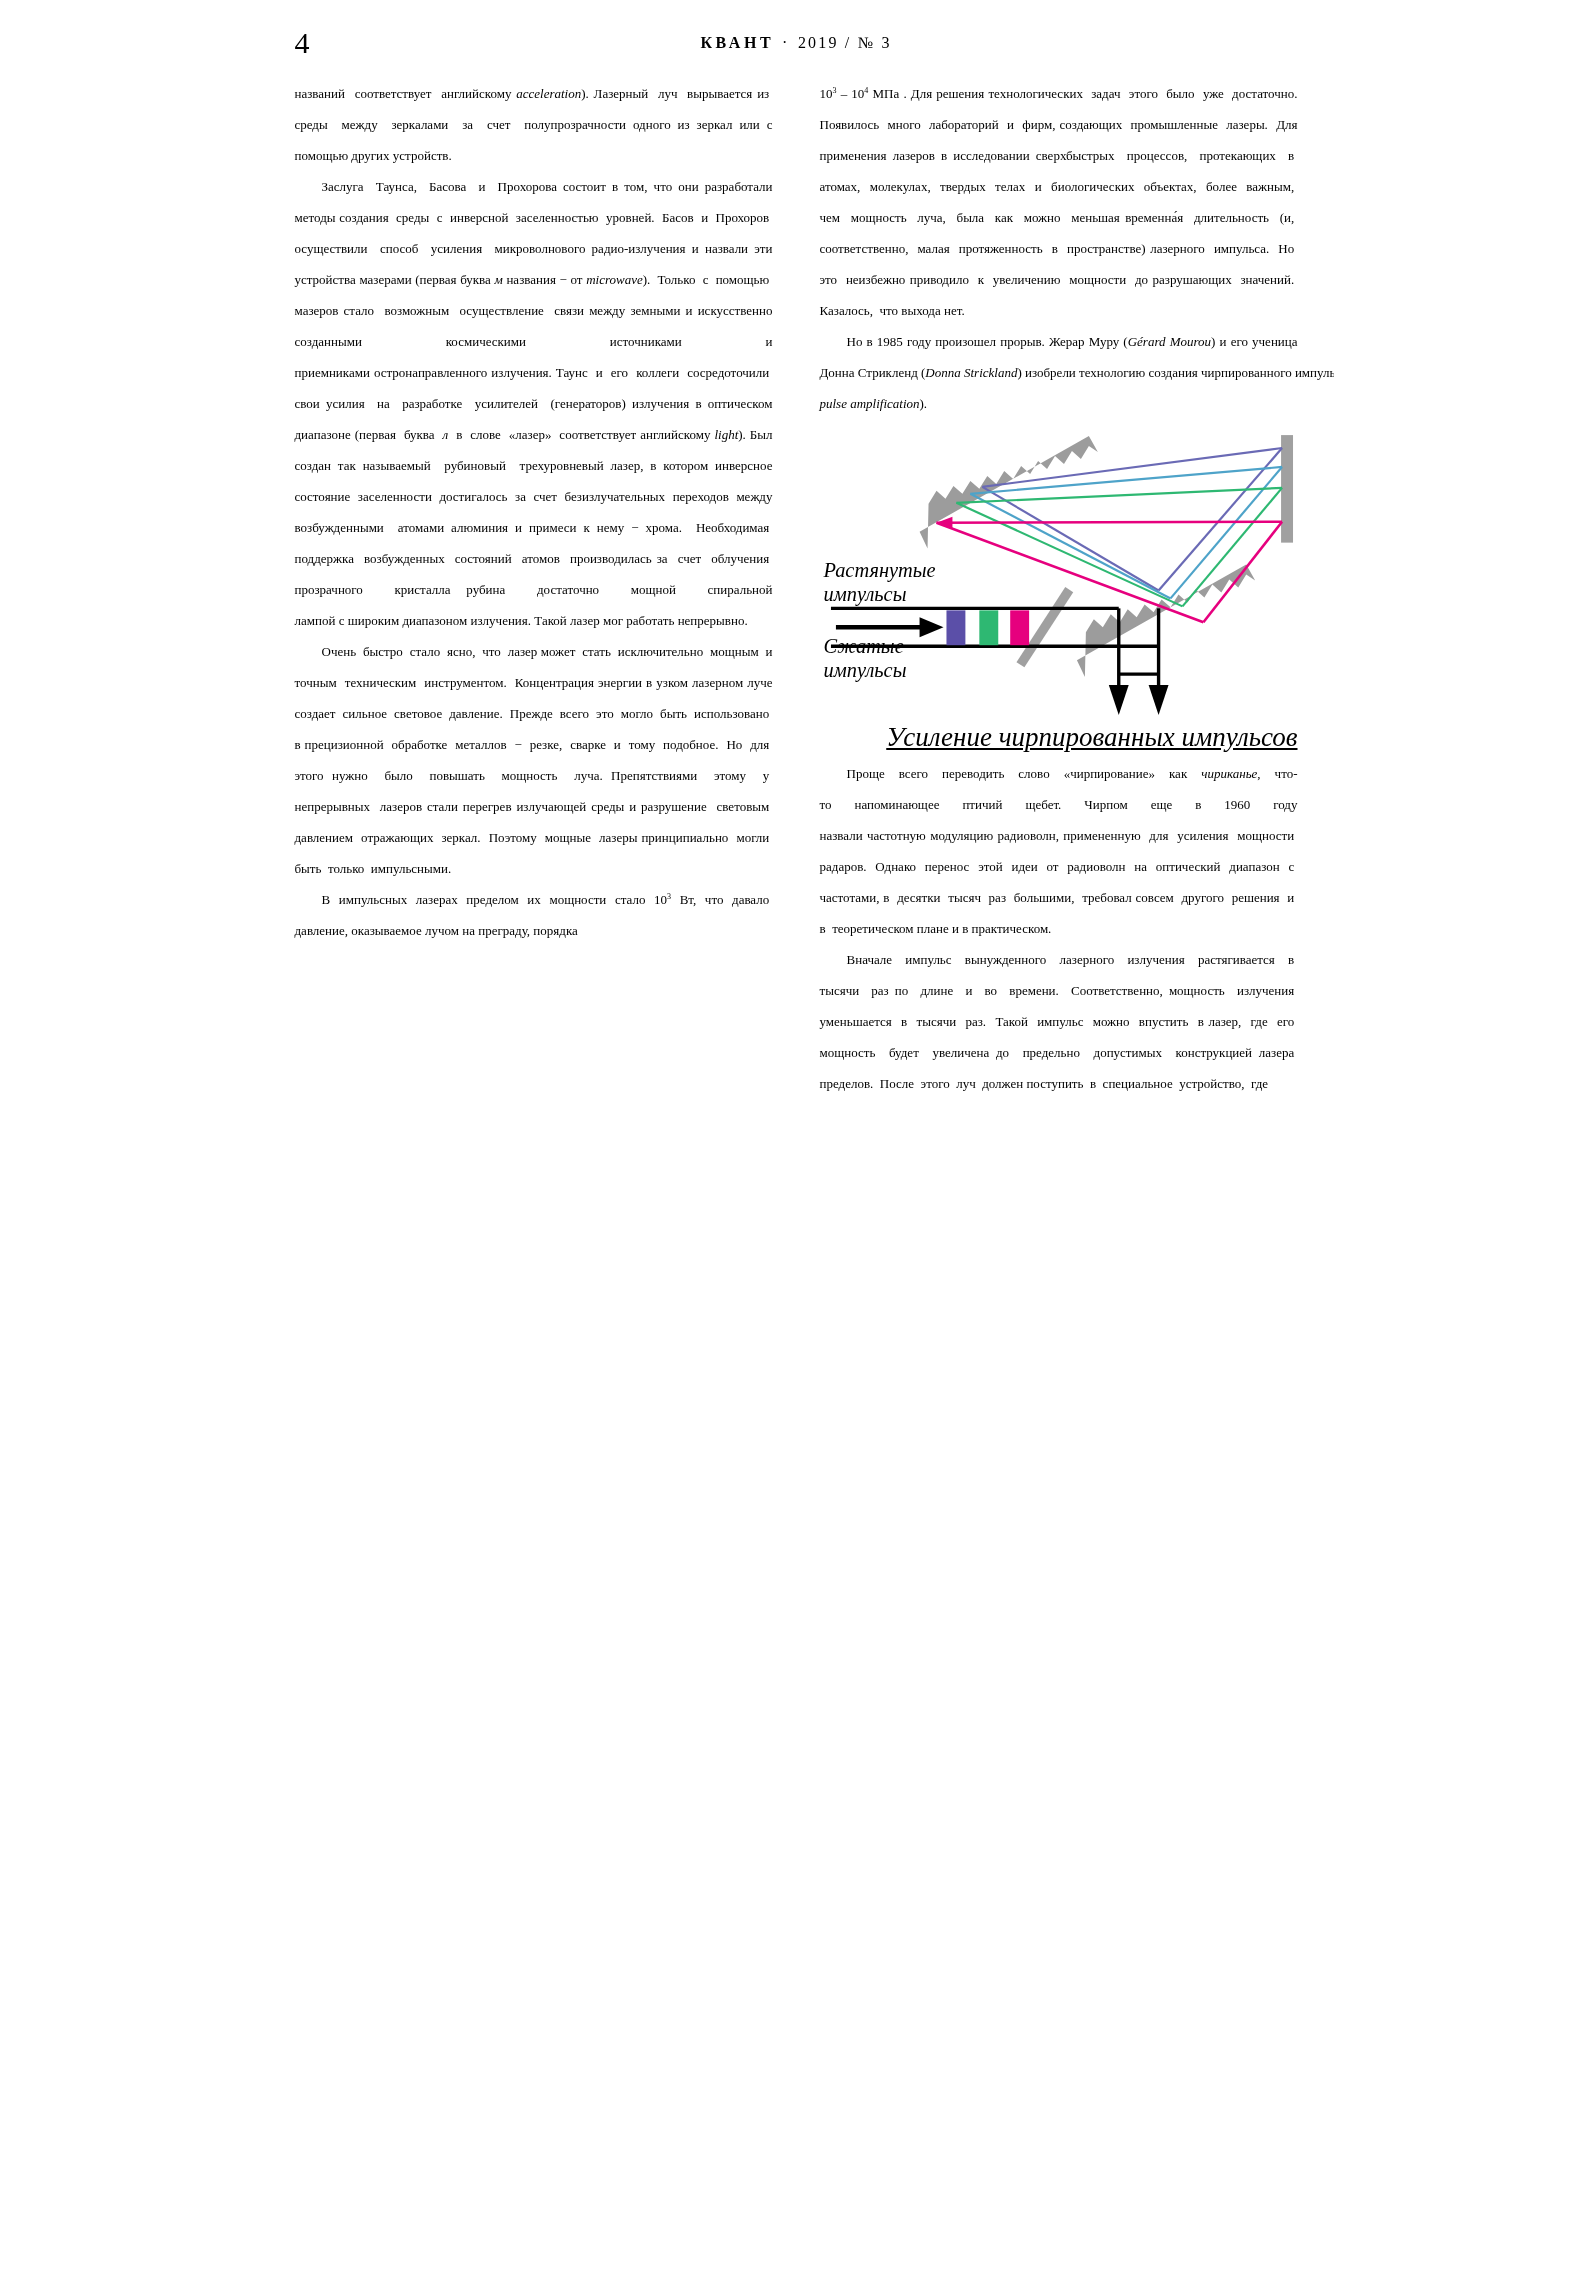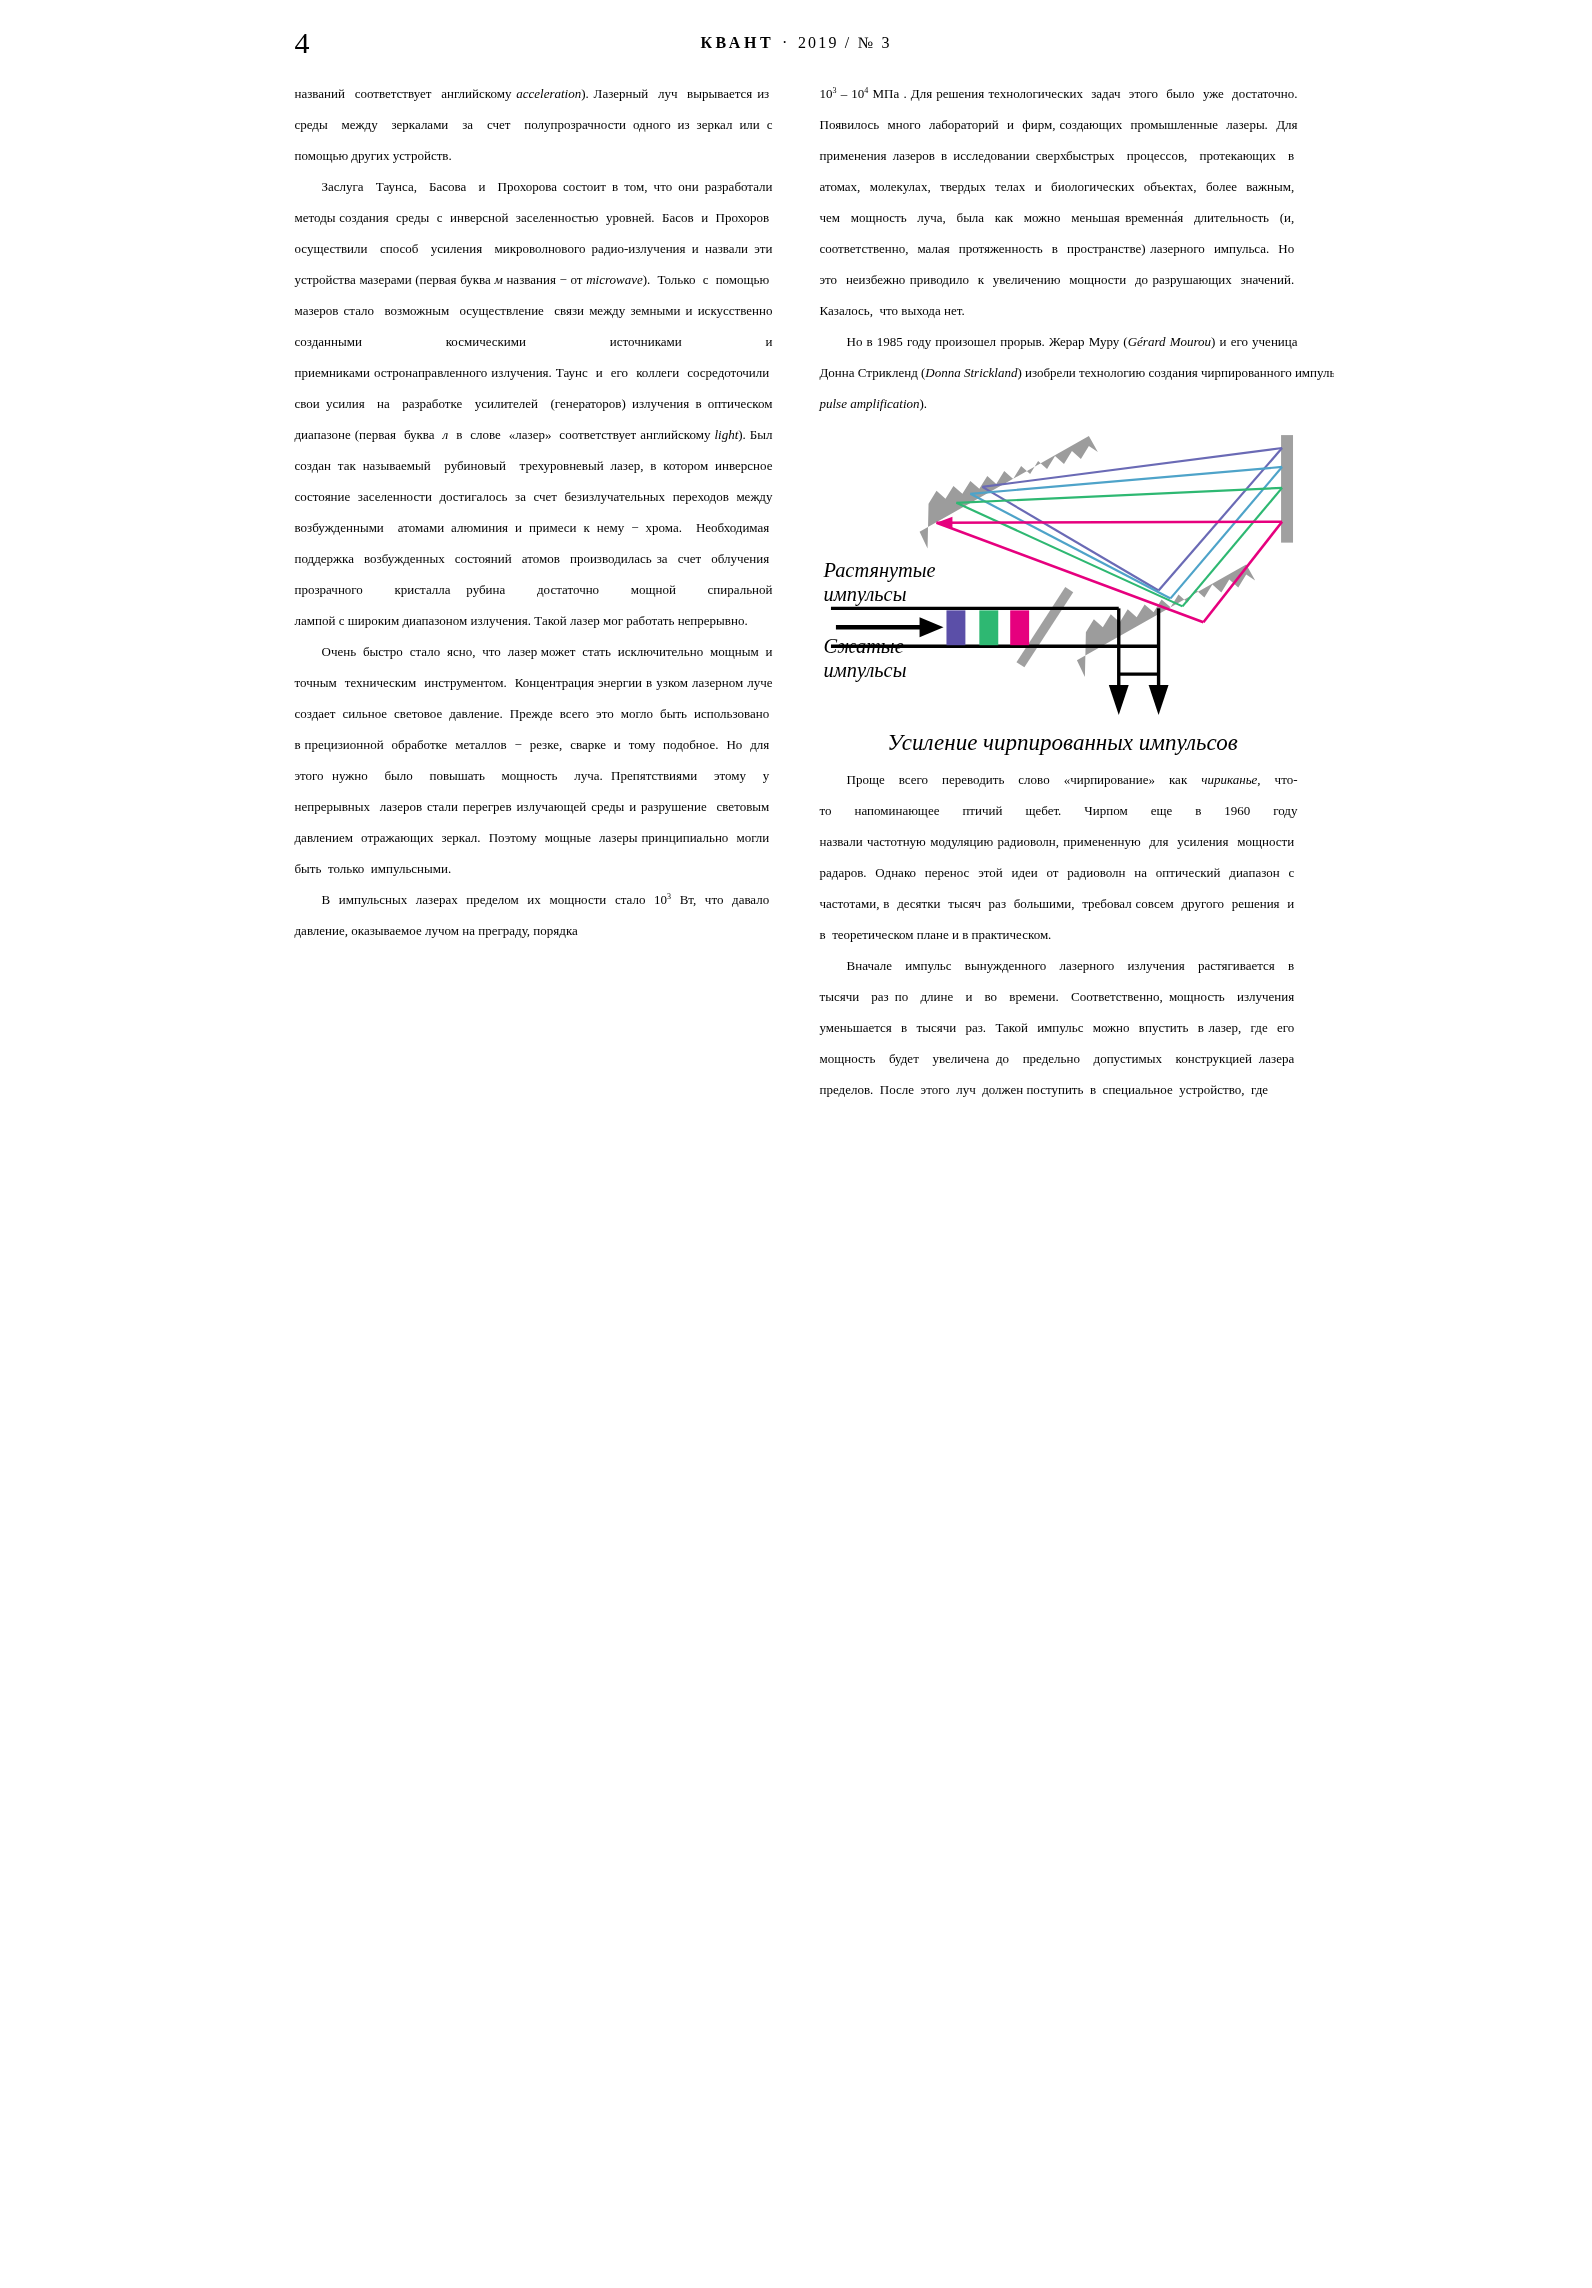--- a/index.html
+++ b/index.html
@@ -77,34 +77,35 @@
   }
   p.bodytext.indent { text-indent: 27px; }
   p.bodytext i, p.bodytext em { font-style: italic; }
   sup { font-size: 0.62em; vertical-align: super; line-height: 0; }
 
   
   .figure {
     position: relative;
     width: 478px;
     margin: 12px 0 8px 0;
+    text-decoration: underline;
   }
   .figure .canvaswrap {
     position: relative;
     width: 478px;
     height: 291px;
   }
   .figure svg { display: block; }
   .figcaption {
-    margin-top: 8px;
-    font-size: 23px;
+    margin-top: 2px;
+    font-size: 27px;
     line-height: 26px;
     font-style: italic;
     font-family: "Liberation Serif", "DejaVu Serif", serif;
-    text-align: center;
+    text-align: right;
     padding-left: 8px;
   }
   .figlabel {
     position: absolute;
     font-style: italic;
     font-size: 20.4px;
     line-height: 24px;
     font-family: "Liberation Serif", "DejaVu Serif", serif;
     white-space: pre-line;
   }

